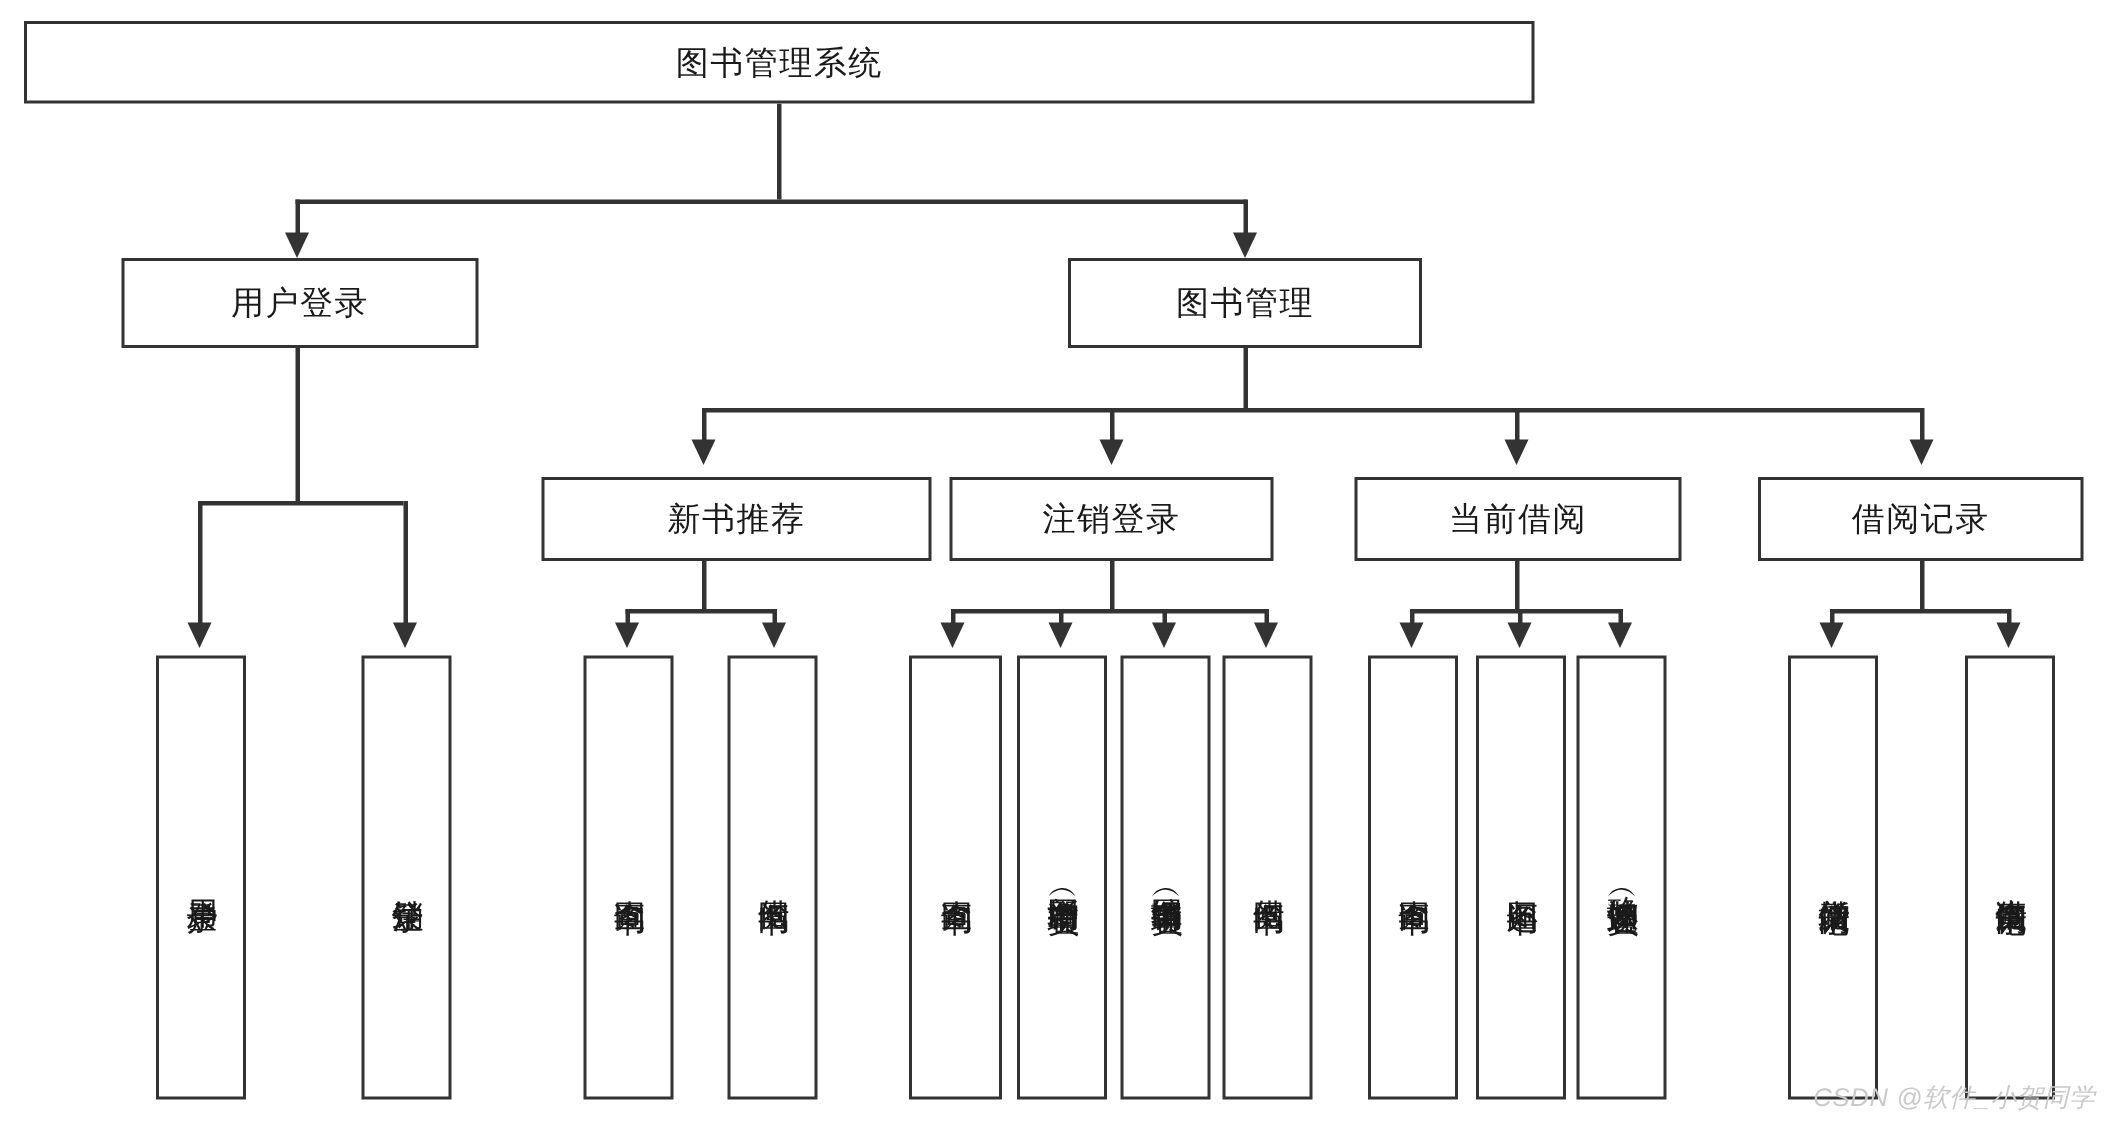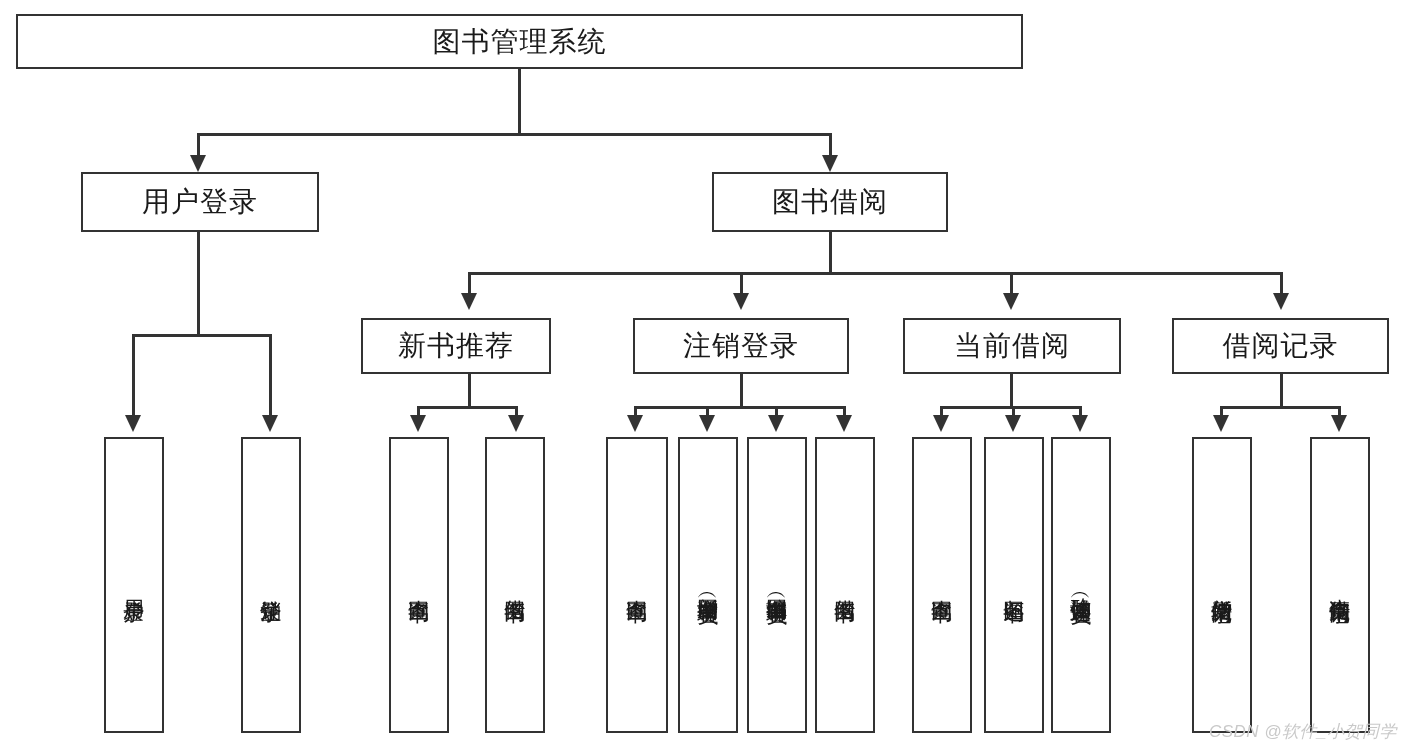--- a/index.html
+++ b/index.html
@@ -21,21 +21,21 @@
     position: absolute;
     box-sizing: border-box;
     border: 2px solid #333333;
     background: #ffffff;
     display: flex;
     align-items: center;
     justify-content: center;
     color: #1a1a1a;
   }
   .node.horiz {
-    font-size: 28px;
+    font-size: 22px;
     letter-spacing: 1px;
   }
   .node.vert {
     writing-mode: vertical-rl;
     text-orientation: upright;
     font-size: 21px;
     line-height: 1.12;
     letter-spacing: 1px;
     padding: 6px 0;
     text-align: center;
@@ -142,24 +142,24 @@
   <div class="arrow" style="left:1331px; top:415px;"></div>
 
   <div class="node horiz" style="left:16px; top:14px; width:1007px; height:55px;">
     <span>图书管理系统</span>
   </div>
 
   <div class="node horiz" style="left:81px; top:172px; width:238px; height:60px;">
     <span>用户登录</span>
   </div>
   <div class="node horiz" style="left:712px; top:172px; width:236px; height:60px;">
-    <span>图书借阅</span>
-  </div>
-
-  <div class="node horiz" style="left:361px; top:318px; width:190px; height:56px;">
+    <span>图书管理</span>
+  </div>
+
+  <div class="node horiz" style="left:361px; top:318px; width:260px; height:56px;">
     <span>新书推荐</span>
   </div>
   <div class="node horiz" style="left:633px; top:318px; width:216px; height:56px;">
     <span>注销登录</span>
   </div>
   <div class="node horiz" style="left:1172px; top:318px; width:217px; height:56px;">
     <span>借阅记录</span>
   </div>
   <div class="node horiz" style="left:903px; top:318px; width:218px; height:56px;">
     <span>当前借阅</span>

